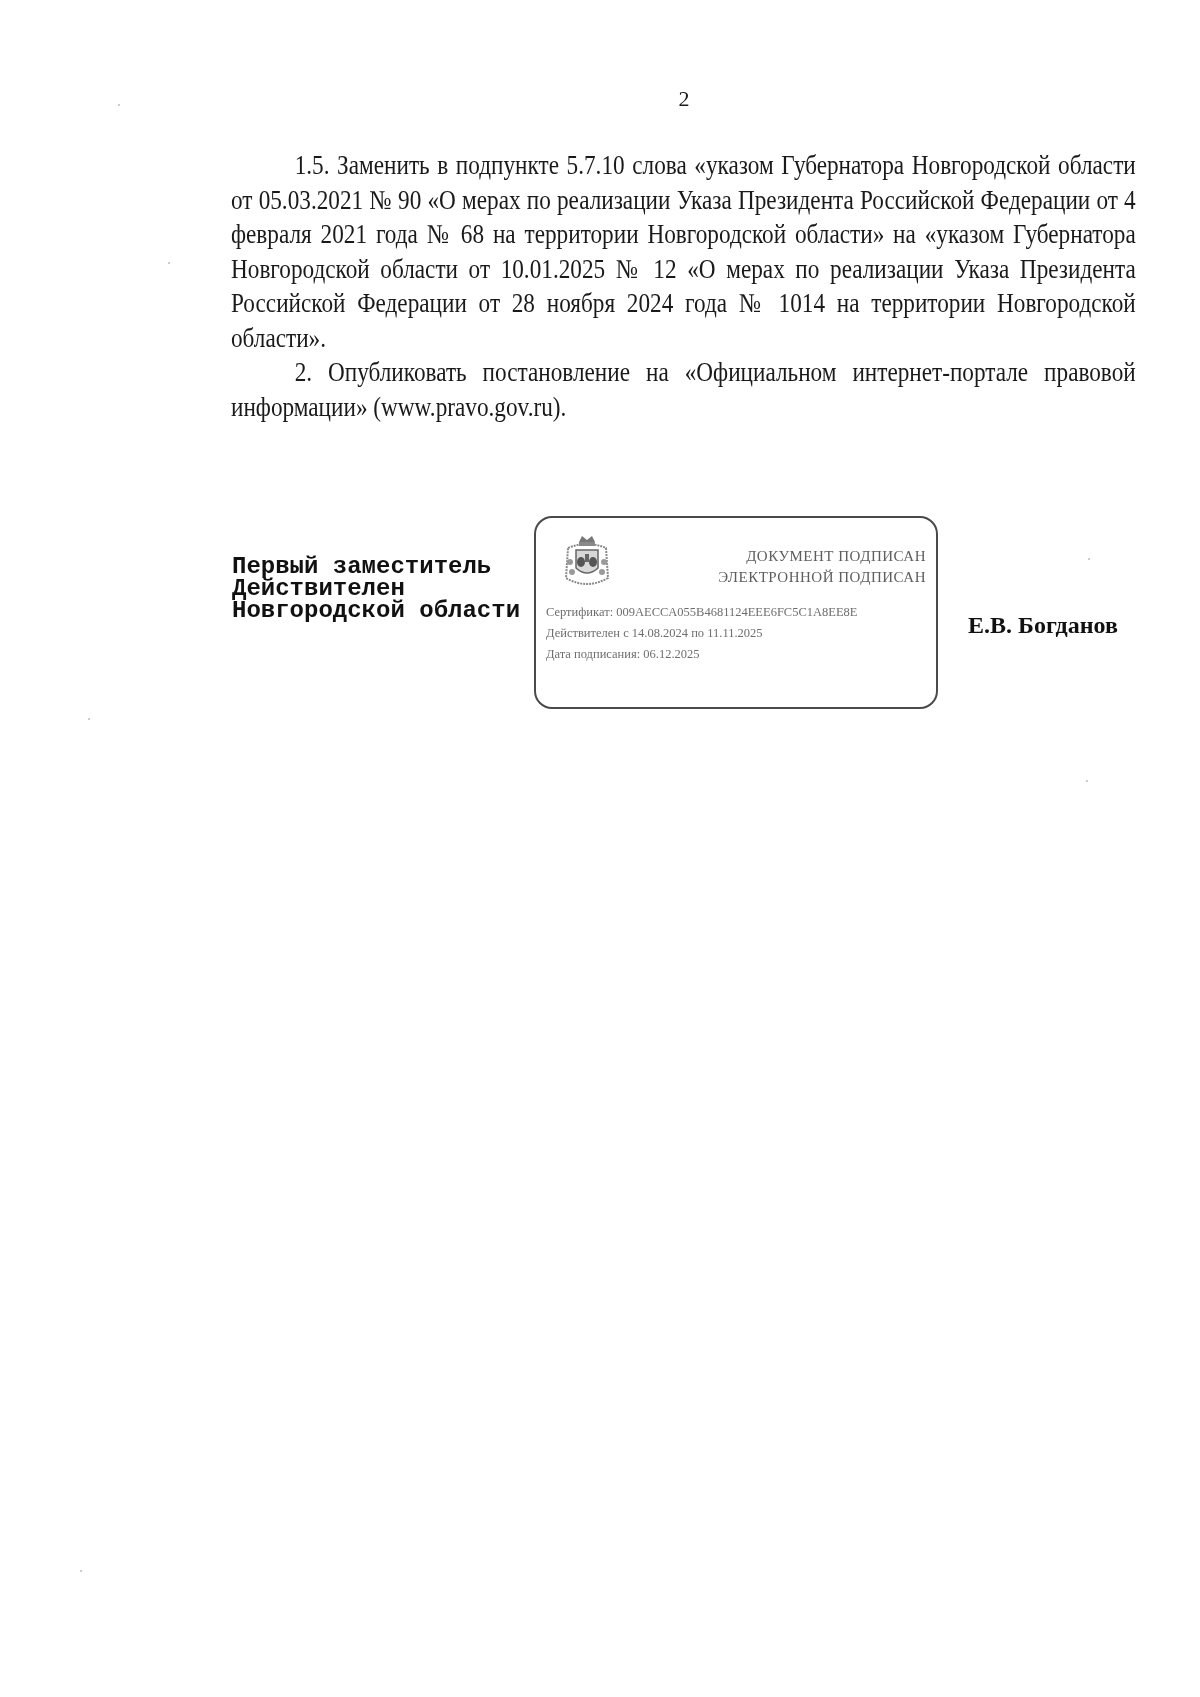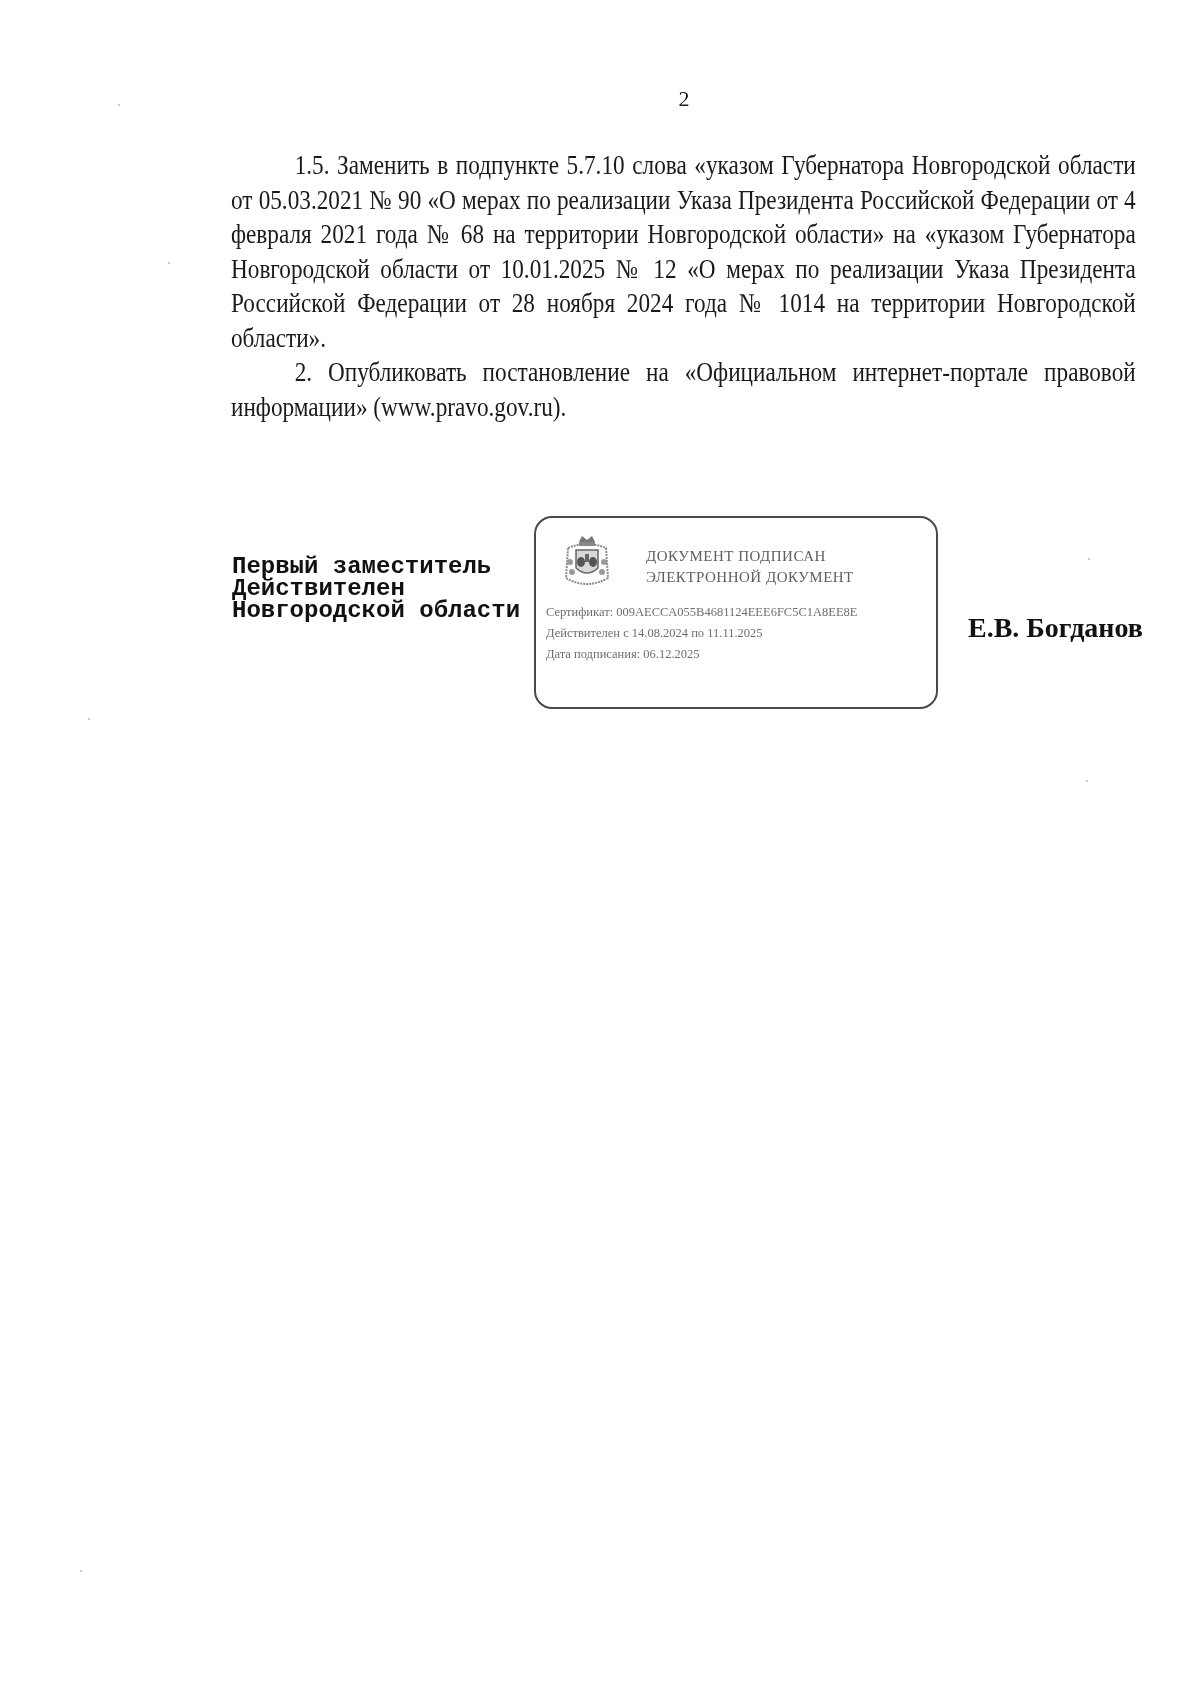--- a/index.html
+++ b/index.html
@@ -24,30 +24,30 @@
     .sig-title div { white-space: nowrap; }
     .stamp {
       position: absolute; left: 534px; top: 516px; width: 404px; height: 193px;
       border: 2px solid #4a4a4a; border-radius: 18px; box-sizing: border-box;
       font-family: "Liberation Serif", serif; color: #6a6a6a;
     }
     .stamp-emblem {
       position: absolute; left: 26px; top: 14px; width: 50px; height: 56px;
     }
     .stamp-heading {
-      position: absolute; left: 110px; top: 28px; width: 280px; text-align: left;
+      position: absolute; left: 110px; top: 28px; width: 280px; text-align: right;
       font-size: 15px; line-height: 21px; letter-spacing: 0.5px; color: #5e5e5e;
     }
     .stamp-details {
       position: absolute; left: 10px; top: 84px; width: 390px;
       font-size: 12.5px; line-height: 21px; white-space: nowrap; color: #6e6e6e;
     }
     .signer-name {
       position: absolute; left: 968px; top: 612px;
-      font-family: "Liberation Serif", serif; font-weight: bold; font-size: 28px; color: #111;
+      font-family: "Liberation Serif", serif; font-weight: bold; font-size: 24px; color: #111;
       white-space: nowrap;
     }
     .speck { position: absolute; width: 2px; height: 2px; background: #bbb; border-radius: 1px; }
   </style>
 </head>
 <body>
 
 <div class="page">
 
   <div class="page-number">2</div>
@@ -79,21 +79,21 @@
         <rect x="23" y="22" width="4" height="8" fill="#666"></rect>
 
         <circle cx="8" cy="30" r="3" fill="#9a9a9a"></circle>
         <circle cx="42" cy="30" r="3" fill="#9a9a9a"></circle>
         <circle cx="10" cy="40" r="3" fill="#9a9a9a"></circle>
         <circle cx="40" cy="40" r="3" fill="#9a9a9a"></circle>
       </svg>
     </div>
     <div class="stamp-heading">
       <div>ДОКУМЕНТ ПОДПИСАН</div>
-      <div>ЭЛЕКТРОННОЙ ДОКУМЕНТ</div>
+      <div>ЭЛЕКТРОННОЙ ПОДПИСАН</div>
     </div>
     <div class="stamp-details">
       <div>Сертификат: 009AECCA055B4681124EEE6FC5C1A8EE8E</div>
       <div>Действителен с 14.08.2024 по 11.11.2025</div>
       <div>Дата подписания: 06.12.2025</div>
     </div>
   </div>
 
   <div class="signer-name">Е.В. Богданов</div>
 

